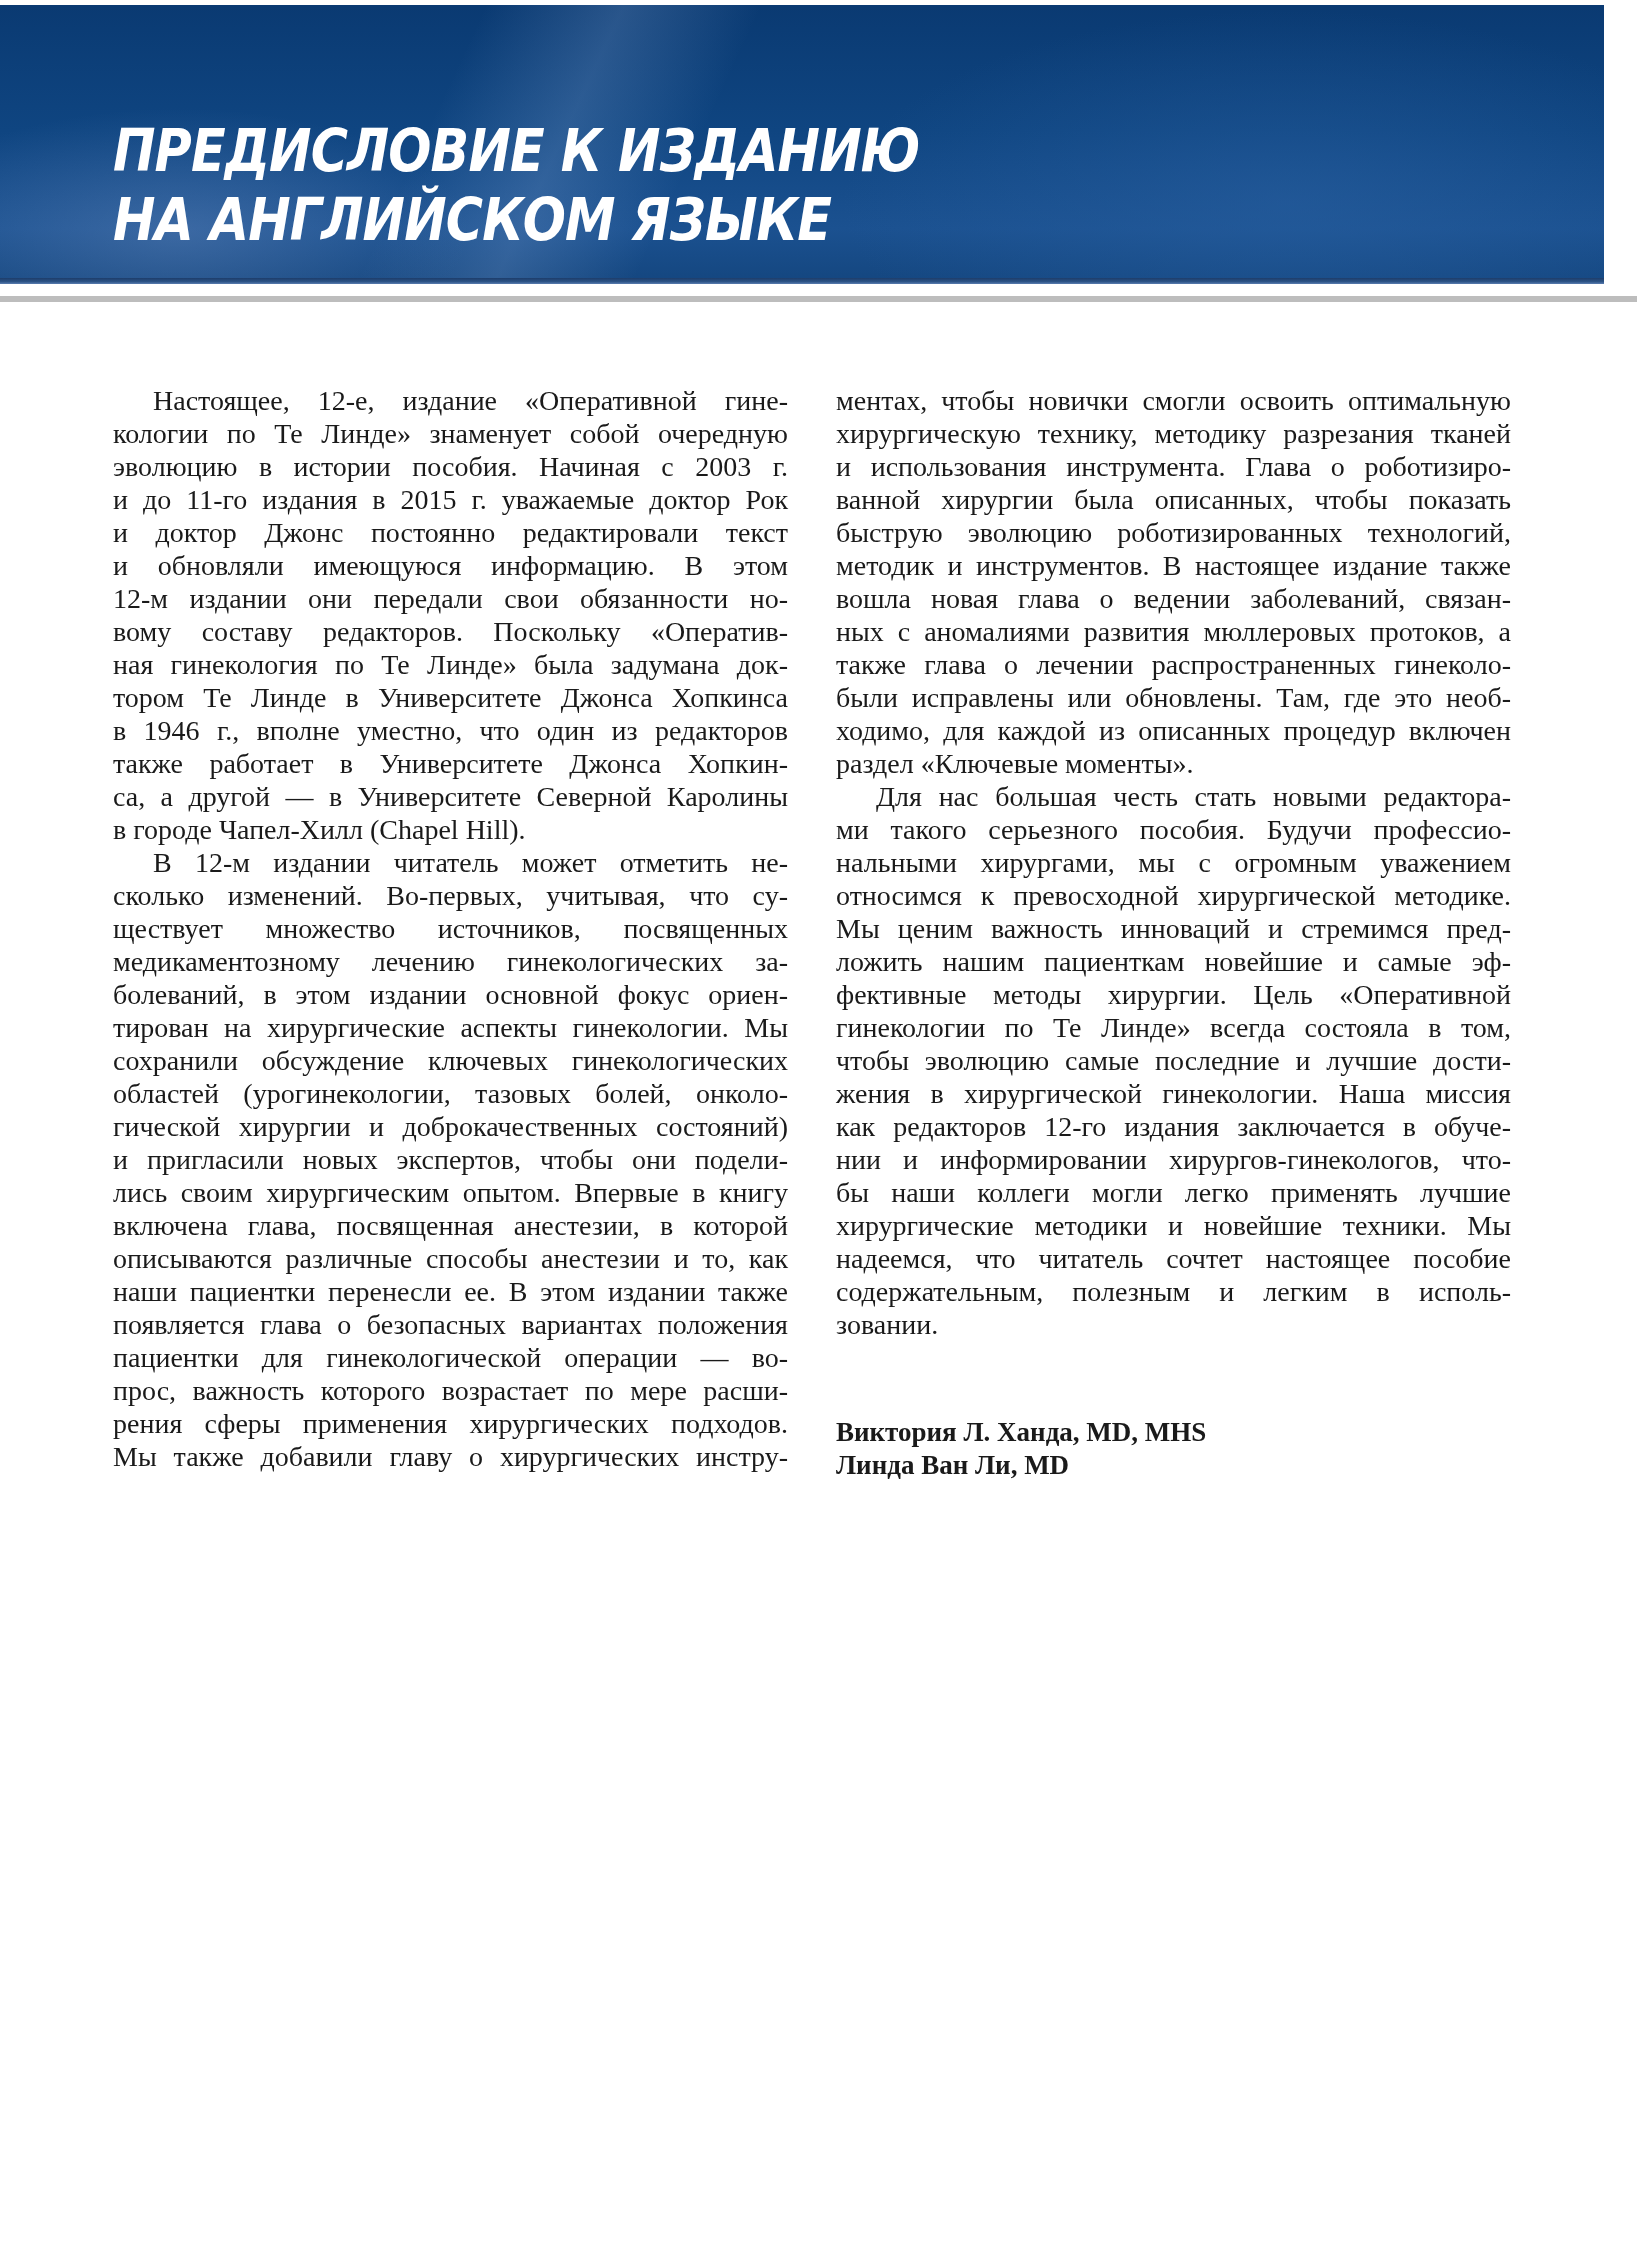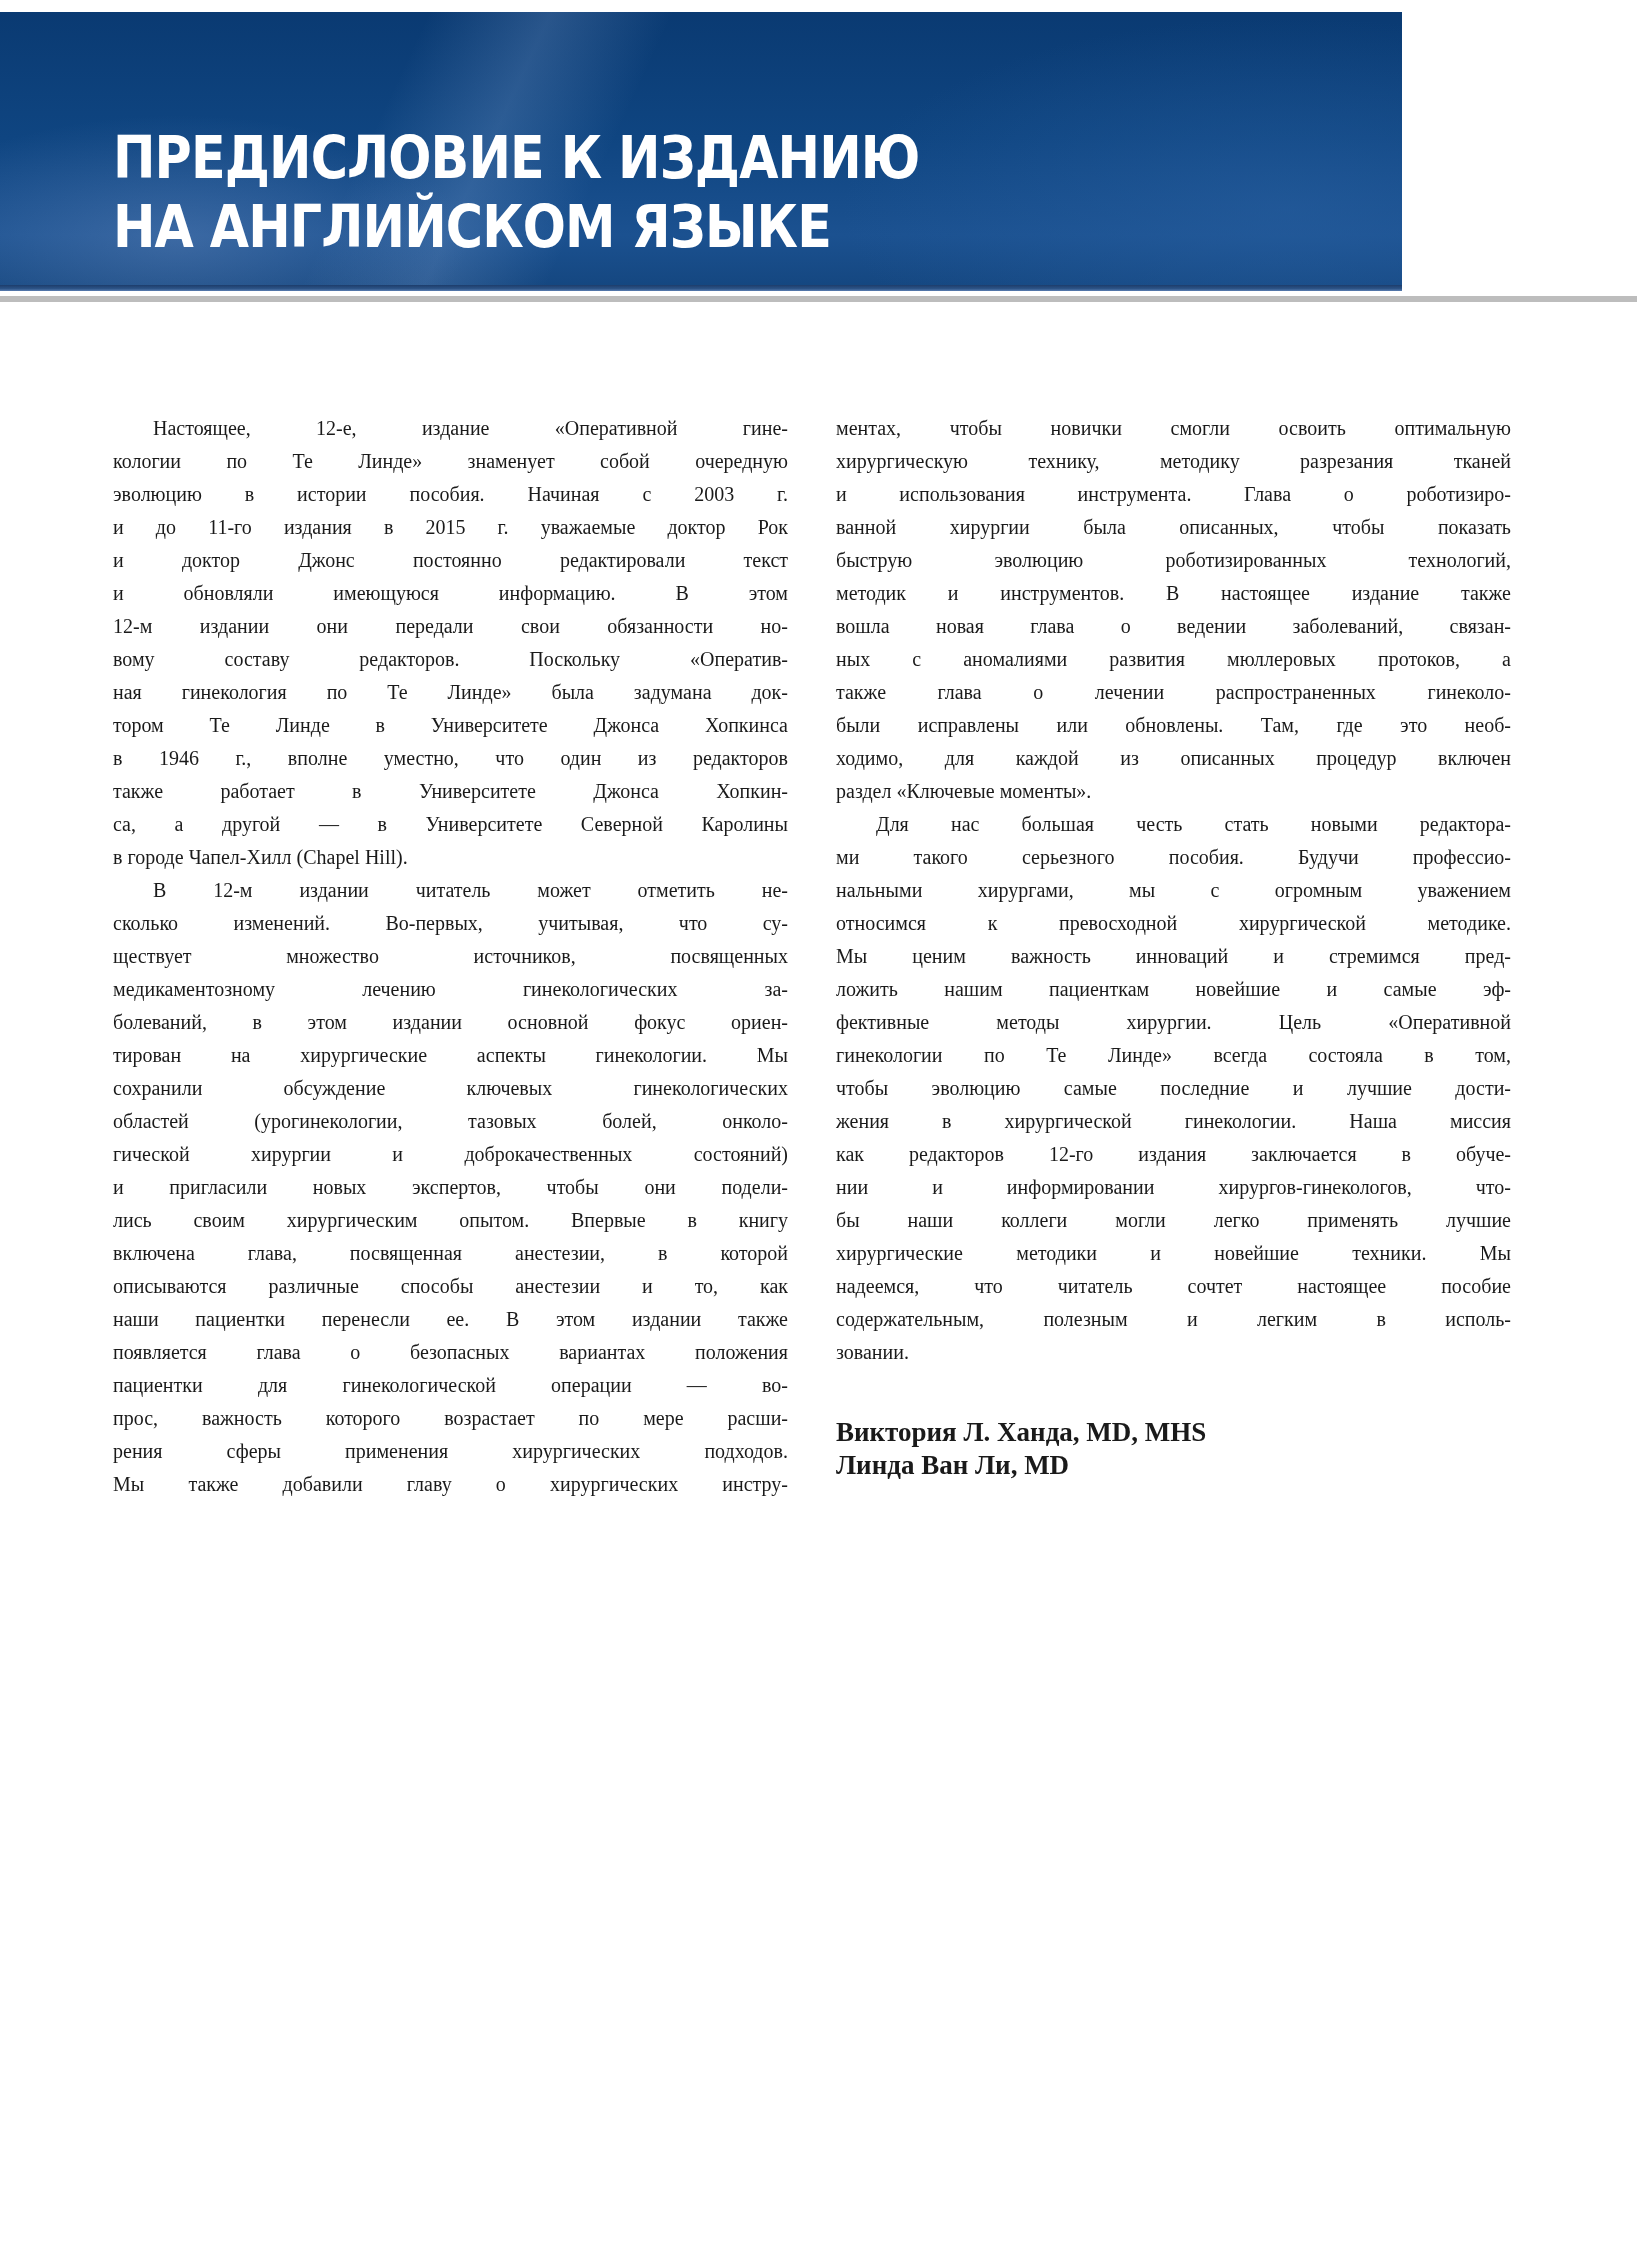--- a/index.html
+++ b/index.html
@@ -11,28 +11,29 @@
       width: 1638px;
       height: 2261px;
       position: relative;
       overflow: hidden;
       font-family: "Liberation Serif", "DejaVu Serif", serif;
       color: #1a1a1a;
     }
     
     .header-band {
       position: absolute;
-      left: 0; top: 12px;
-      width: 1402px;
+      left: 0; top: 5px;
+      width: 1604px;
       height: 279px;
       background:
         radial-gradient(ellipse 416px 178px at 178px 228px, rgba(120,150,200,0.35), rgba(120,150,200,0) 70%),
         linear-gradient(115deg, rgba(255,255,255,0) 28%, rgba(150,180,225,0.22) 36%, rgba(255,255,255,0) 44%),
         radial-gradient(ellipse 594px 257px at 1287px 198px, rgba(40,95,160,0.55), rgba(40,95,160,0) 75%),
         linear-gradient(180deg, #0a3a72 0%, #0f4581 45%, #1b5190 80%, #14467f 100%);
+      font-style: italic;
     }
     .header-band::after {
       content: "";
       position: absolute;
       left: 0; right: 0; bottom: 0;
       height: 6px;
       background: linear-gradient(180deg, #1d3d6b 0%, #2c5386 60%, #5a7db0 100%);
     }
     .header-title {
       position: absolute;
@@ -54,23 +55,23 @@
       position: absolute;
       left: 0;
       top: 296px;
       width: 1638px;
       height: 6px;
       background: #bdbdbd;
     }
     
     .column {
       position: absolute;
-      top: 412px;
+      top: 384px;
       width: 675px;
-      font-size: 20px;
+      font-size: 28px;
       line-height: 33px;
       text-align: justify;
       text-align-last: justify;
     }
     .column.left  { left: 113px; }
     .column.right { left: 836px; }
     .line {
       display: block;
       white-space: nowrap;
       text-align: justify;

